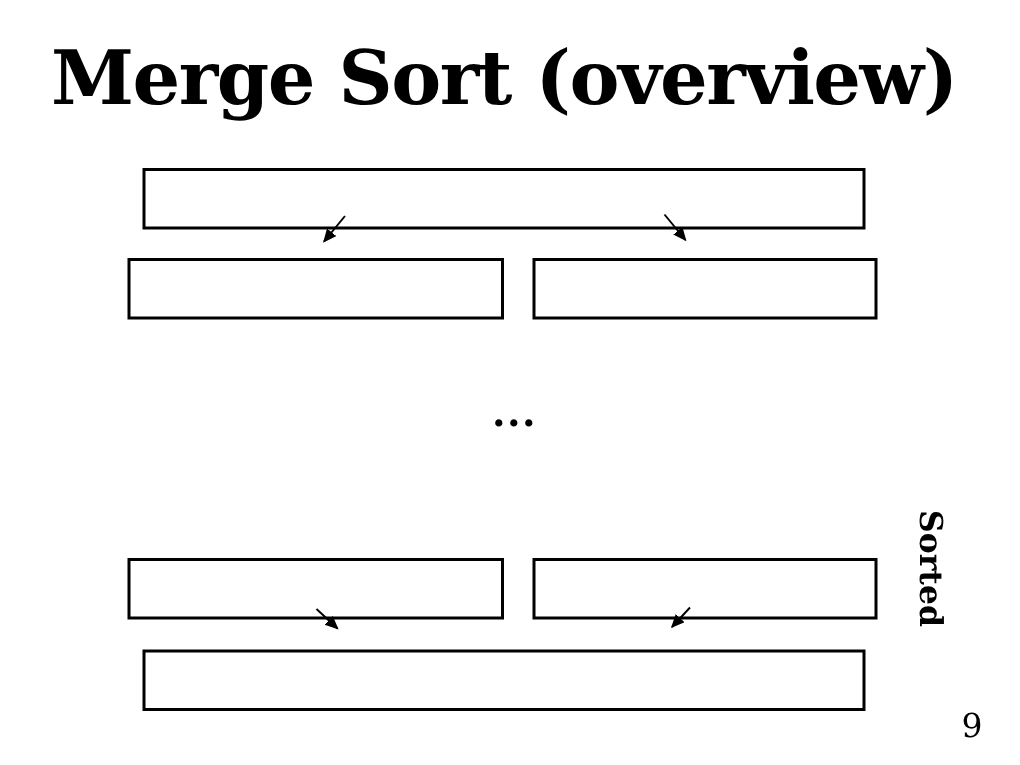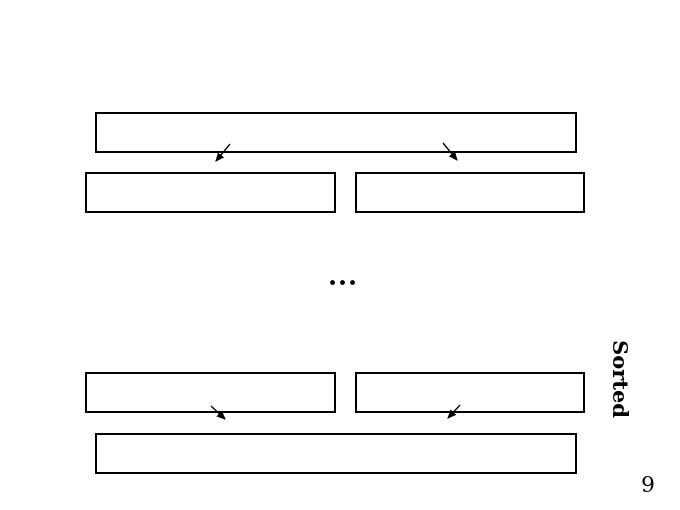--- a/index.html
+++ b/index.html
@@ -79,20 +79,21 @@
     width: 680px;
     height: 510px;
     pointer-events: none;
   }
 </style>
 </head>
 <body>
 
 <div class="slide">
 
+  <div class="slide-title">Merge Sort (overview)</div>
 
   <div class="box box-top"></div>
 
   <div class="box box-row2-left"></div>
   <div class="box box-row2-right"></div>
 
   <div class="ellipsis">...</div>
 
   <div class="box box-row3-left"></div>
   <div class="box box-row3-right"></div>

